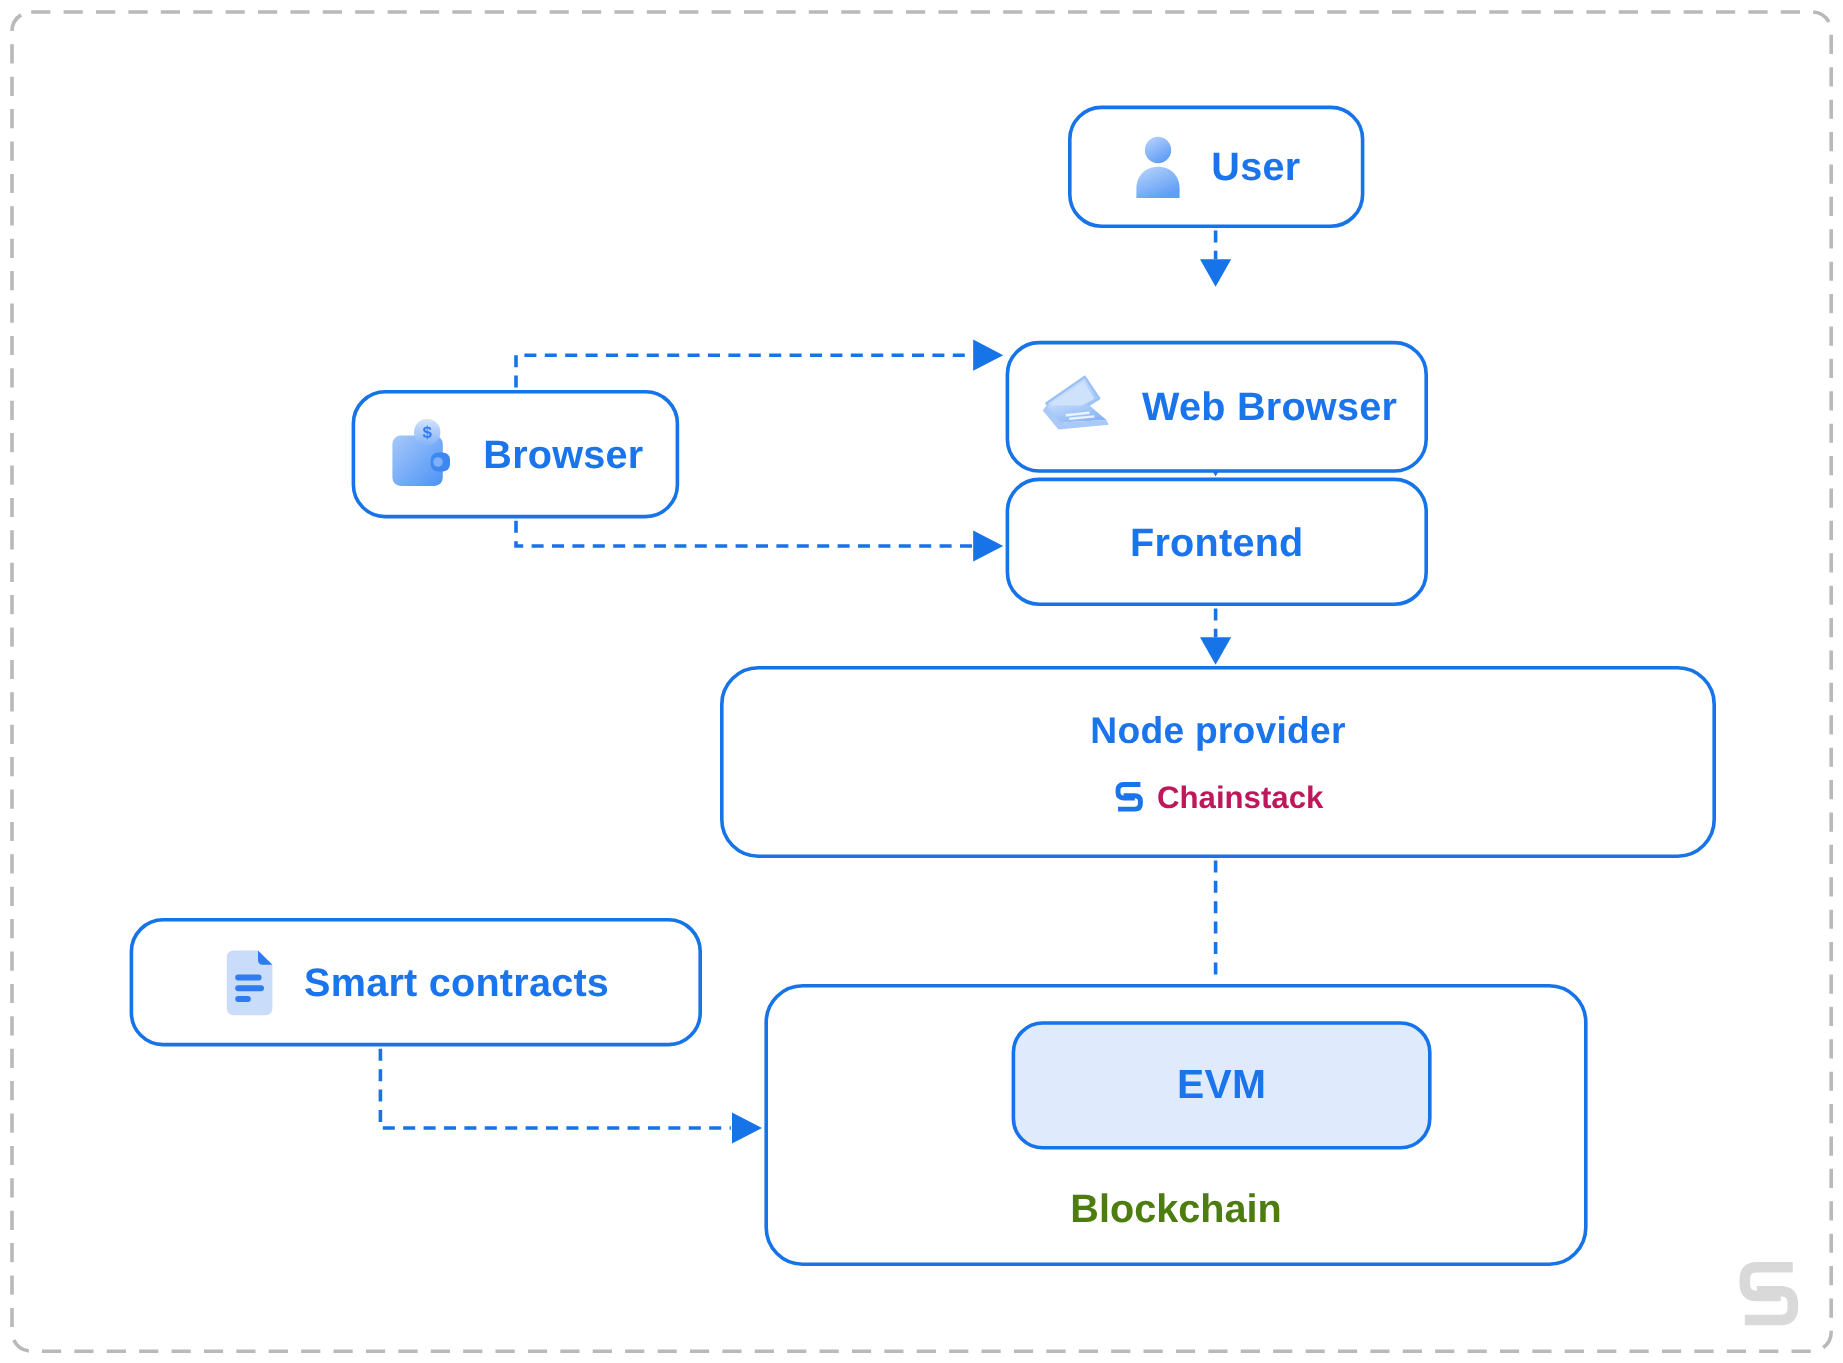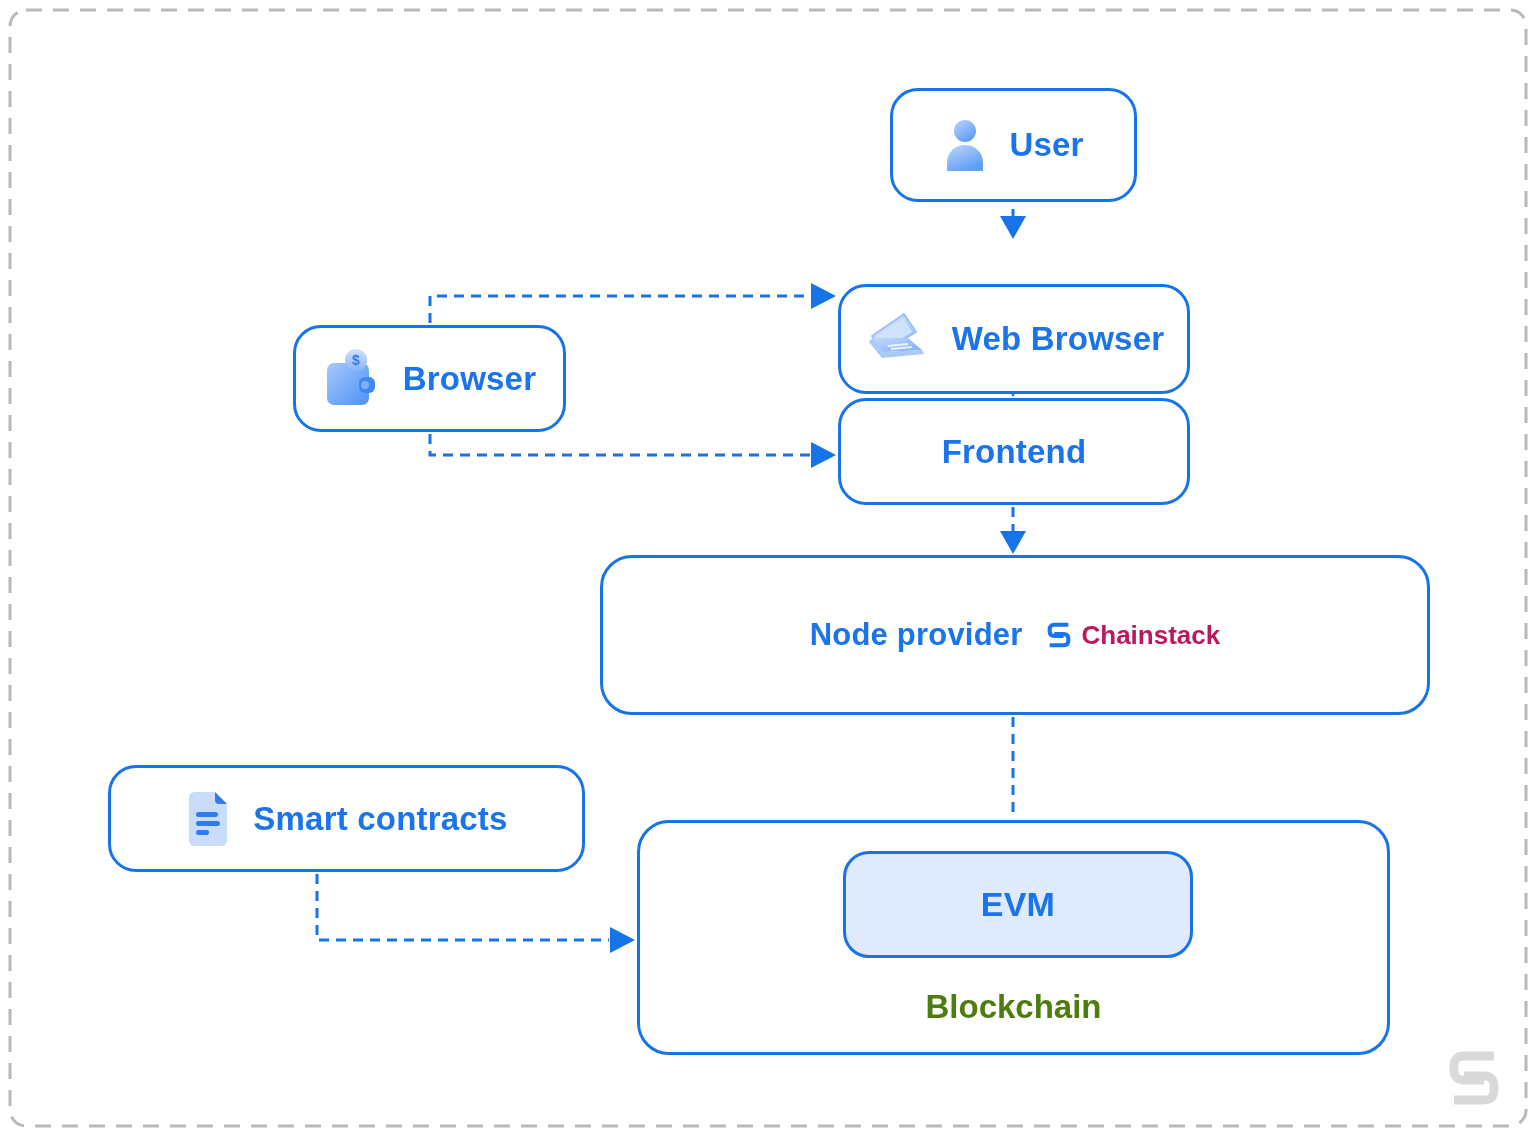--- a/index.html
+++ b/index.html
@@ -31,43 +31,43 @@
     align-items: center;
     justify-content: center;
     gap: 22px;
   }
   .node .label {
     color: #1a74eb;
     font-weight: 700;
     font-size: 33px;
     letter-spacing: 0.2px;
   }
-  .node-user        { left: 890px;  top: 88px;  width: 247px; height: 114px; }
+  .node-user        { left: 890px;  top: 88px;  width: 247px; height: 102px; }
   .node-webbrowser  { left: 838px;  top: 240px; width: 352px; height: 110px; margin-top: 44px; }
   .node-wallet      { left: 293px;  top: 325px; width: 273px; height: 107px; }
   .node-frontend    { left: 838px;  top: 398px; width: 352px; height: 107px; }
   .node-provider    {
     left: 600px; top: 555px; width: 830px; height: 160px;
     border-radius: 32px;
-    flex-direction: row;
+    flex-direction: column;
   }
   .node-provider .label { font-size: 31px; }
   .brand-row {
     display: flex;
     align-items: center;
     gap: 9px;
   }
   .brand-row .brand-label {
     color: #be185d;
     font-weight: 600;
     font-size: 26px;
   }
   .node-smartcontracts { left: 108px; top: 765px; width: 477px; height: 107px; }
   .node-blockchain {
-    left: 637px; top: 820px; width: 753px; height: 235px;
+    left: 637px; top: 820px; width: 686px; height: 235px;
     border-radius: 32px;
     display: block;
   }
   .node-evm {
     left: 203px; top: 28px; width: 350px; height: 107px;
     position: absolute;
     background: #dfeafc;
     border-radius: 26px;
   }
   .node-evm .label { font-size: 34px; }

